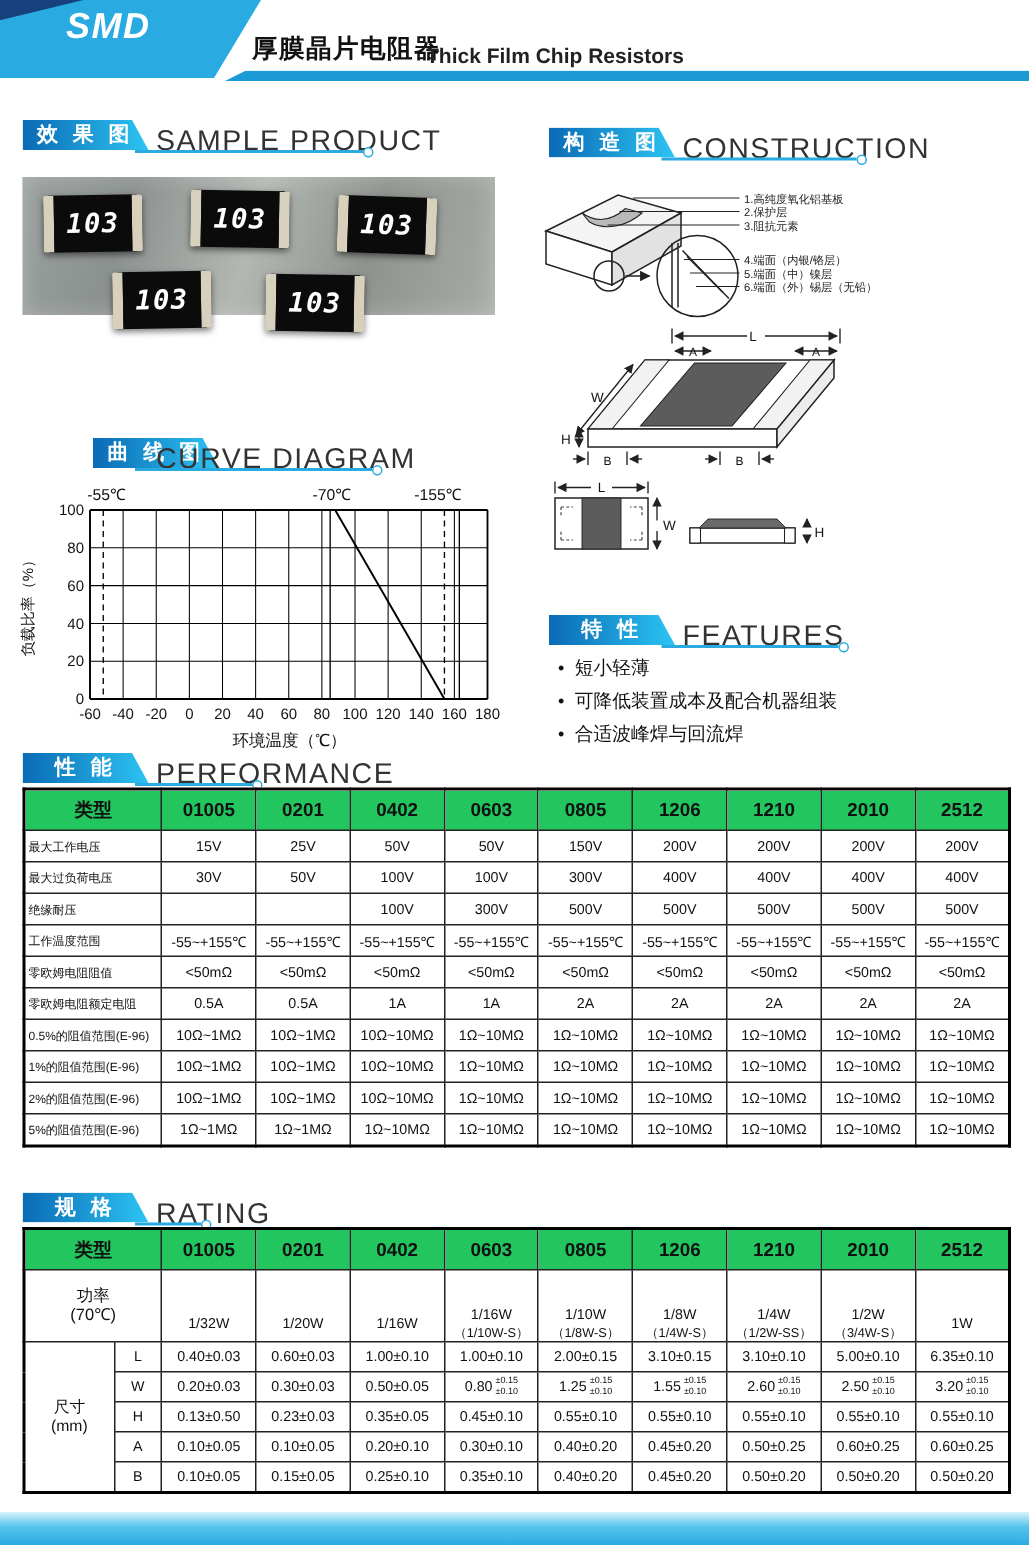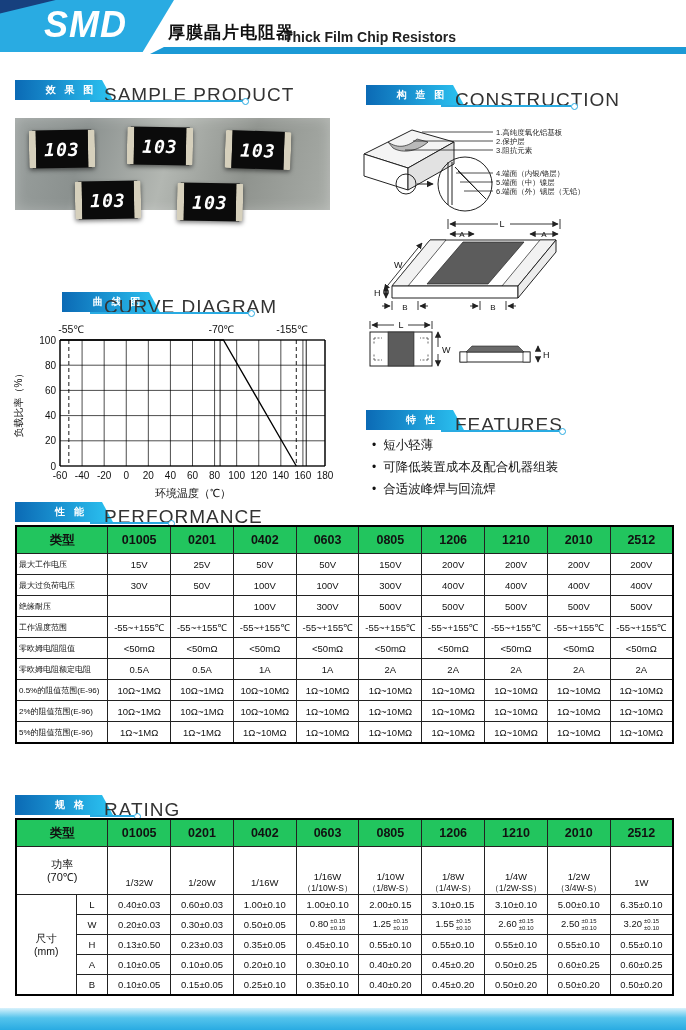--- a/index.html
+++ b/index.html
@@ -4,32 +4,32 @@
 <style>
   html,body{margin:0;padding:0;background:#fff;}
   .page{position:relative;width:686px;height:1030px;background:#fff;overflow:hidden;
         font-family:"Liberation Sans",sans-serif;color:#111;}
 
   
   .hdr-navy{position:absolute;left:0;top:0;width:60px;height:15px;background:#17407e;
             clip-path:polygon(0 0,100% 0,0 100%);}
   .hdr-cyan{position:absolute;left:0;top:0;width:174px;height:52px;background:#29abe2;
             clip-path:polygon(32% 0,100% 0,82% 100%,0 100%,0 26%);}
-  .hdr-logo{position:absolute;left:44px;top:4px;font-size:36px;font-weight:bold;font-style:italic;
+  .hdr-logo{position:absolute;left:44px;top:4px;font-size:24px;font-weight:bold;font-style:italic;
             color:#fff;letter-spacing:1px;}
   .hdr-bar{position:absolute;left:150px;top:47px;width:536px;height:7px;background:#1c9ad6;
            clip-path:polygon(14px 0,100% 0,100% 100%,0 100%);}
   .hdr-cn{position:absolute;left:168px;top:21px;font-size:17px;font-weight:bold;letter-spacing:1px;}
   .hdr-en{position:absolute;left:284px;top:29px;font-size:14px;font-weight:bold;color:#222;}
 
   
   .badge{position:absolute;width:84px;height:20px;display:flex;align-items:center;justify-content:center;
-         color:#fff;font-size:10px;font-weight:bold;letter-spacing:3px;
+         color:#fff;font-size:14px;font-weight:bold;letter-spacing:3px;
          background:linear-gradient(90deg,#0b6ab5,#2cc4f2);
-         clip-path:polygon(0 0,calc(100% - 11px) 0,100% 100%,0 100%);padding-left:14px;}
+         clip-path:polygon(0 0,calc(100% - 11px) 0,100% 100%,0 100%);}
   .sec-title{position:absolute;font-size:19px;color:#333;letter-spacing:1px;}
   .sec-line{position:absolute;height:2px;background:#29abe2;}
   .sec-line::after{content:'';position:absolute;right:-7px;top:-2px;width:5px;height:5px;
          border:1px solid #29abe2;border-radius:50%;background:#fff;}
 
   
   .photo{position:absolute;left:15px;top:118px;width:315px;height:92px;
          background:linear-gradient(105deg,#9aa09e 0%,#8b918f 22%,#b3b7b2 48%,#8f938e 72%,#a8aca7 100%);
          box-shadow:inset 0 0 14px rgba(255,255,255,.25);}
   .chip{position:absolute;width:52px;height:38px;background:#0b0b0b;border-left:7px solid #d6d0bc;
@@ -389,20 +389,32 @@
           <td>10Ω~1MΩ</td>
           <td>10Ω~10MΩ</td>
           <td>1Ω~10MΩ</td>
           <td>1Ω~10MΩ</td>
           <td>1Ω~10MΩ</td>
           <td>1Ω~10MΩ</td>
           <td>1Ω~10MΩ</td>
           <td>1Ω~10MΩ</td>
         </tr>
         <tr>
+          <td class="lbl">1%的阻值范围(E-96)</td>
+          <td>10Ω~1MΩ</td>
+          <td>10Ω~1MΩ</td>
+          <td>10Ω~10MΩ</td>
+          <td>1Ω~10MΩ</td>
+          <td>1Ω~10MΩ</td>
+          <td>1Ω~10MΩ</td>
+          <td>1Ω~10MΩ</td>
+          <td>1Ω~10MΩ</td>
+          <td>1Ω~10MΩ</td>
+        </tr>
+        <tr>
           <td class="lbl">2%的阻值范围(E-96)</td>
           <td>10Ω~1MΩ</td>
           <td>10Ω~1MΩ</td>
           <td>10Ω~10MΩ</td>
           <td>1Ω~10MΩ</td>
           <td>1Ω~10MΩ</td>
           <td>1Ω~10MΩ</td>
           <td>1Ω~10MΩ</td>
           <td>1Ω~10MΩ</td>
           <td>1Ω~10MΩ</td>

